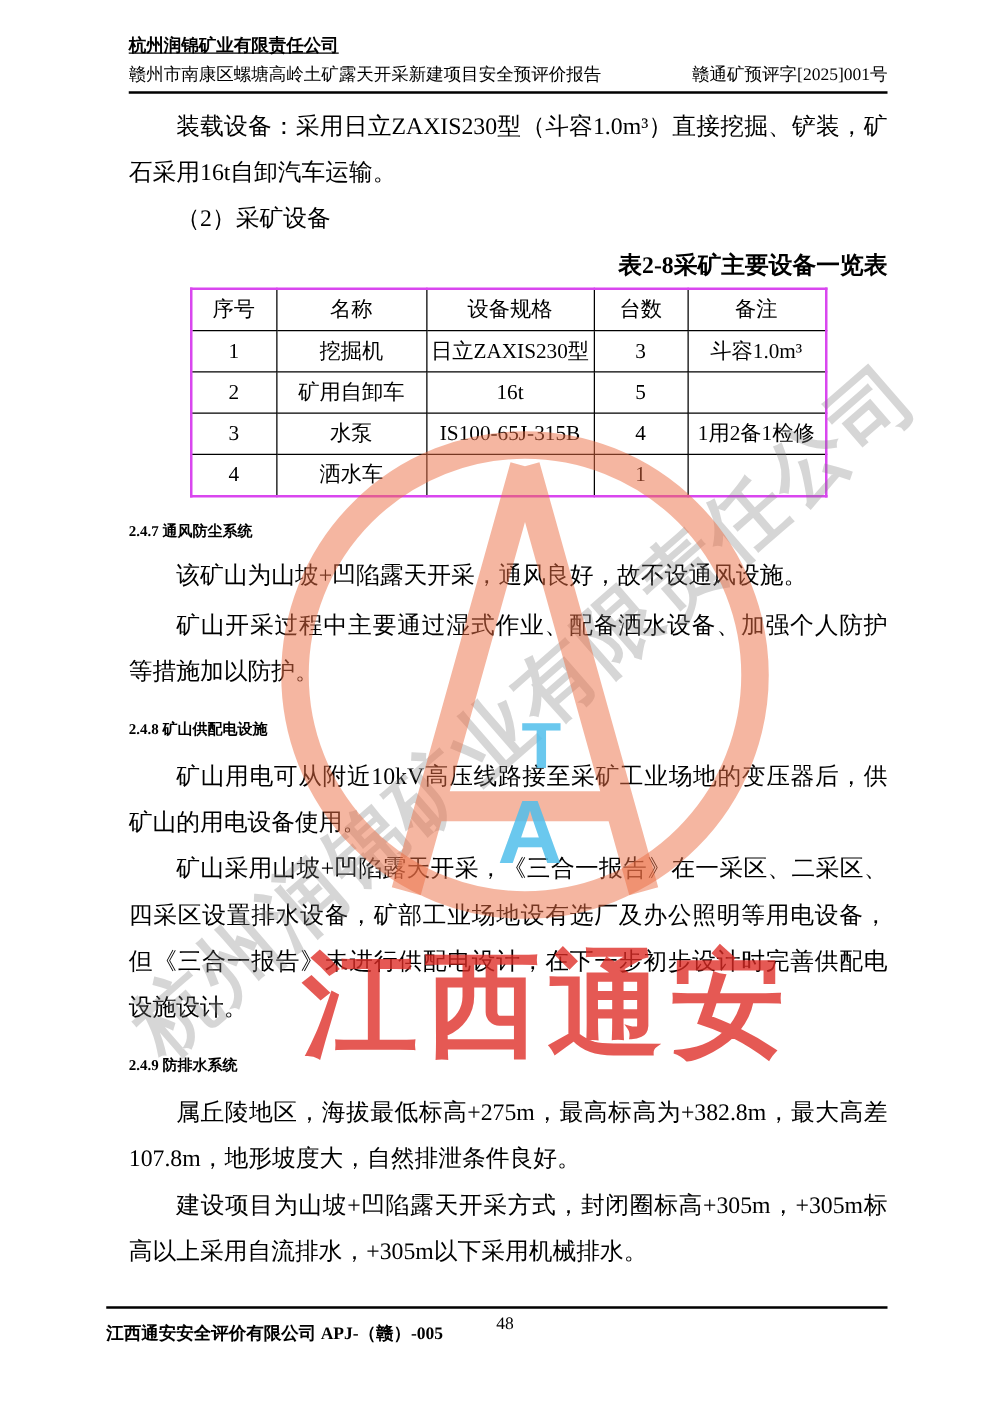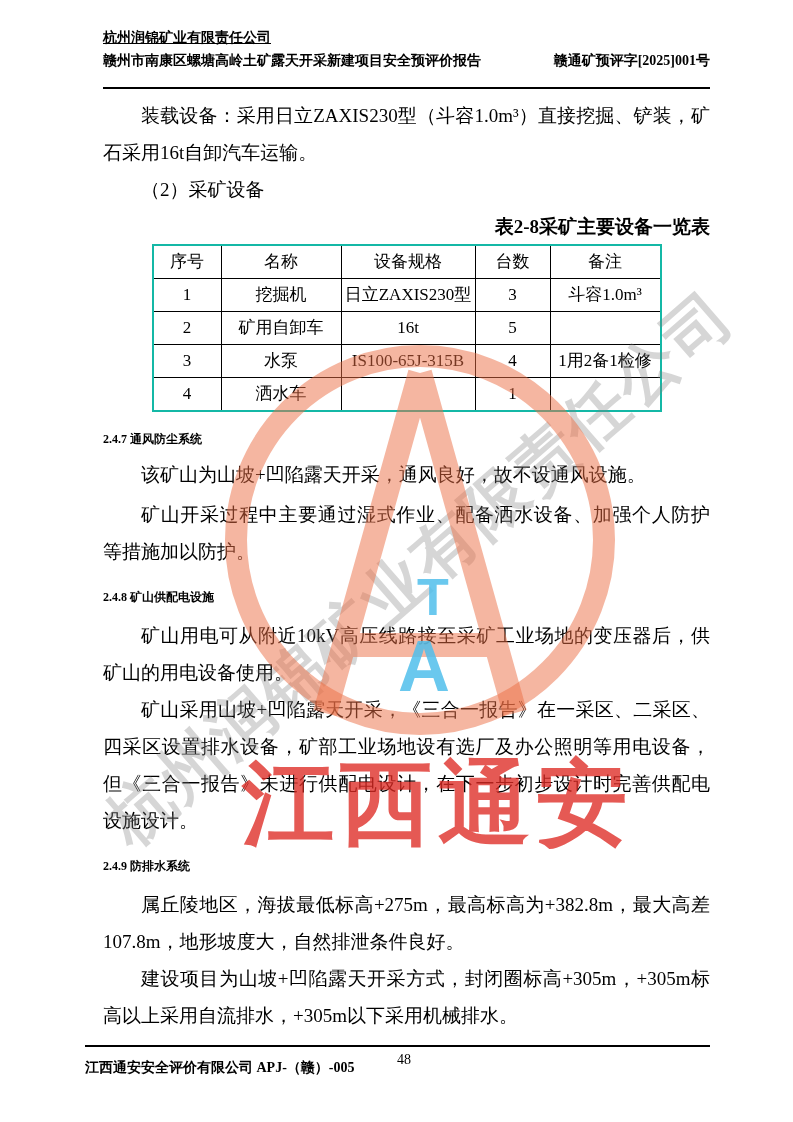--- a/index.html
+++ b/index.html
@@ -9,28 +9,28 @@
     background:#ffffff;
     overflow:hidden;
     font-family:"Liberation Serif","DejaVu Serif",serif;
     color:#000;
   }
   .content{position:absolute;left:103px;top:0;width:607px;z-index:1;}
   
   .hdr{padding-top:28px;}
   .hdr-l1{font-size:14px;font-weight:bold;text-decoration:underline;line-height:20px;}
   .hdr-row{display:flex;justify-content:space-between;align-items:flex-end;
-           border-bottom:2px solid #000;padding-bottom:16px;margin-top:3px;
-           font-size:14px;font-weight:bold;line-height:20px;text-align:center;}
+           border-bottom:2px solid #000;padding-bottom:2px;margin-top:3px;
+           font-size:14px;font-weight:normal;line-height:20px;text-align:center;}
   
   .para{font-size:19px;line-height:37px;text-align:justify;text-indent:2em;margin:0;}
   .mt8{margin-top:8px;}
   .mt3{margin-top:3px;}
   .tbl-title{font-size:19px;font-weight:bold;text-align:right;margin-top:6px;line-height:26px;}
-  table.equip{border-collapse:collapse;margin:4px auto 0 auto;border:2px solid #14b8a6;}
+  table.equip{border-collapse:collapse;margin:4px auto 0 auto;border:2px solid #d946ef;}
   table.equip th,table.equip td{
     border:1px solid #000;font-size:17px;font-weight:normal;
     text-align:center;vertical-align:middle;height:32px;padding:0 2px;line-height:20px;
   }
   .c0{width:63px;} .c1{width:115px;} .c2{width:129px;} .c3{width:70px;} .c4{width:105px;}
   .sec-h{font-size:12px;font-weight:bold;margin:10px 0 0 0;line-height:34px;}
   
   .footer{position:absolute;left:85px;right:83px;top:1045px;z-index:1;
           border-top:2px solid #000;padding-top:12px;font-size:14px;line-height:18px;}
   .footer .f-left{font-weight:bold;}

